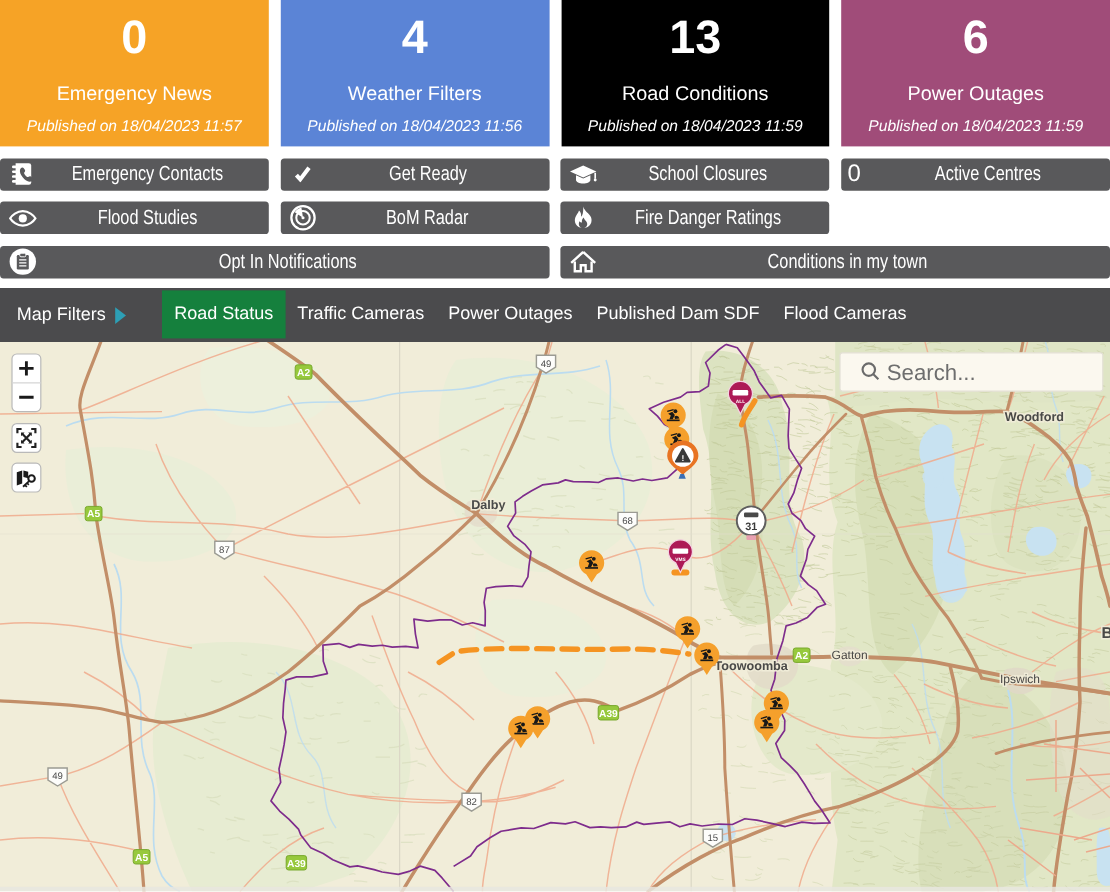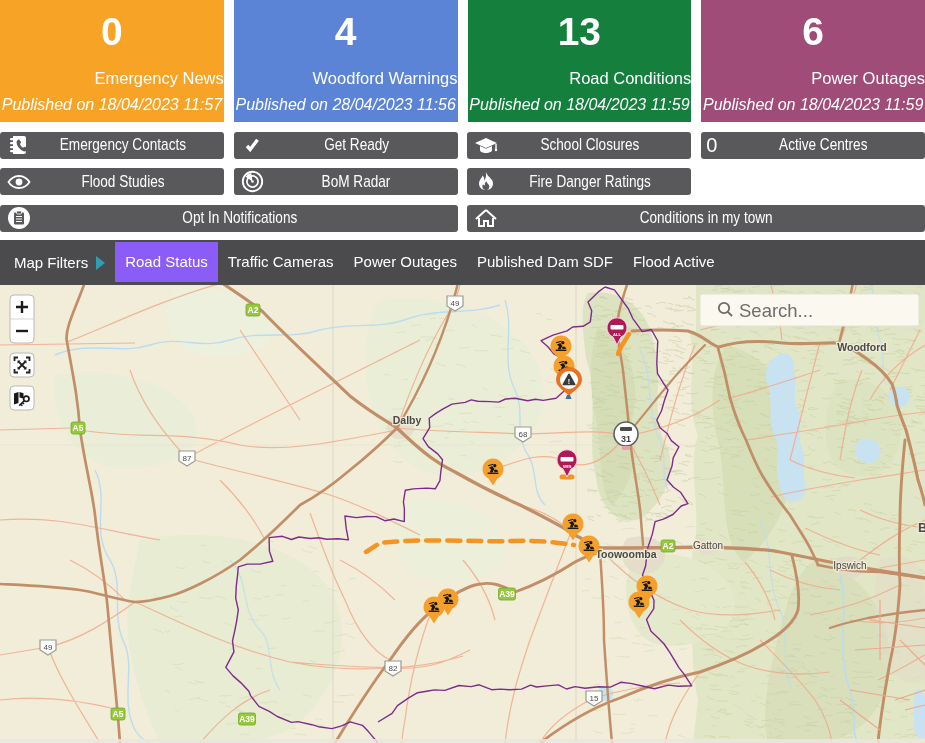--- a/index.html
+++ b/index.html
@@ -1,53 +1,53 @@
 <!DOCTYPE html>
 <html><head>
 <meta charset="utf-8">
 <style>
 * { margin:0; padding:0; box-sizing:border-box; }
 html,body { width:925px; height:743px; overflow:hidden; background:#fff;
   font-family:"Liberation Sans", sans-serif; }
 .cards { display:grid; grid-template-columns:repeat(4,1fr); gap:10px; width:925px; }
 .card { height:122px; color:#fff; text-align:center; }
 .card .num { font-size:39px; font-weight:bold; line-height:40px; margin-top:12px; }
-.card .ttl { font-size:16.5px; line-height:16px; margin-top:18px;text-align:right; }
-.card .pub { font-size:16px; line-height:13px; font-style:italic; margin-top:12px; }
+.card .ttl { font-size:16.5px; line-height:16px; margin-top:18px; }
+.card .pub { font-size:13px; line-height:13px; font-style:italic; margin-top:12px; }
 .c-orange { background:#F6A326; }
 .c-blue   { background:#5B84D6; }
-.c-green  { background:#15803d; }
+.c-green  { background:#000000; }
 .c-purple { background:#A04C79; }
 .btnrow { display:grid; grid-template-columns:repeat(4,1fr); gap:9.5px; width:925px; margin-top:9.5px; }
 .btnrow.first { margin-top:9.5px; }
 .btn { position:relative; height:27px; background:#59595B; border-radius:3px;
   color:#fff; font-size:17px; display:flex; align-items:center; justify-content:center; padding-left:21px; }
 .btn .ic { position:absolute; left:7px; top:50%; transform:translateY(-50%); width:24px; height:24px;
   display:flex; align-items:center; justify-content:center; }
 .btn.wide2 { grid-column:span 2;align-items:center; }
 .tabbar { margin-top:8.5px; height:45px; background:#4B4B4D; display:flex; align-items:center; color:#fff; font-size:15px; }
 .mf { margin-left:14px; }
 .mf-arrow { width:0; height:0; border-left:9px solid #2D9FB5; border-top:7px solid transparent; border-bottom:7px solid transparent; margin-left:8px; margin-right:10px;}
 .bl { display:inline-block; transform:scaleX(0.8); transform-origin:center; white-space:nowrap; }
 .tab { padding:0 10px; height:40px; line-height:40px; margin-top:-1px; }
-.tab.active { background:#8b5cf6; }
+.tab.active { background:#15803d;margin-left:20px; }
 .mapwrap { position:relative; width:925px; height:340px; }
 </style>
 </head>
 <body>
 <div class="cards">
   <div class="card c-orange">
       <div class="num">0</div>
       <div class="ttl">Emergency News</div>
       <div class="pub">Published on 18/04/2023 11:57</div>
     </div>
   <div class="card c-blue">
       <div class="num">4</div>
-      <div class="ttl">Woodford Warnings</div>
-      <div class="pub">Published on 28/04/2023 11:56</div>
+      <div class="ttl">Weather Filters</div>
+      <div class="pub">Published on 18/04/2023 11:56</div>
     </div>
   <div class="card c-green">
       <div class="num">13</div>
       <div class="ttl">Road Conditions</div>
       <div class="pub">Published on 18/04/2023 11:59</div>
     </div>
   <div class="card c-purple">
       <div class="num">6</div>
       <div class="ttl">Power Outages</div>
       <div class="pub">Published on 18/04/2023 11:59</div>
@@ -147,21 +147,21 @@
       <span class="bl">Conditions in my town</span>
     </div>
 </div>
 <div class="tabbar">
   <span class="mf">Map Filters</span>
     <span class="mf-arrow"></span>
   <span class="tab active">Road Status</span>
   <span class="tab">Traffic Cameras</span>
   <span class="tab">Power Outages</span>
   <span class="tab">Published Dam SDF</span>
-  <span class="tab">Flood Active</span>
+  <span class="tab">Flood Cameras</span>
 </div>
 <div class="mapwrap">
 <svg width="925" height="458" viewBox="0 285 925 458" font-family="Liberation Sans, sans-serif">
 <rect x="0" y="285" width="925" height="458" fill="#F1EDD9"></rect>
 <path d="M688,330 C700,355 682,395 698,435 C686,472 704,515 692,555 C698,598 686,648 698,700 L693,743 L925,743 L925,328 C858,318 762,338 688,330 Z" fill="#E1E7C6"></path>
 <path d="M696,285 L925,285 L925,332 C852,342 788,326 740,336 C720,340 705,336 696,342 Z" fill="#DFE5C5"></path>
 <path d="M588,293 C618,288 648,308 652,338 C666,378 648,418 668,448 C676,478 662,502 642,518 C618,528 600,508 596,478 C586,438 600,398 586,358 C582,325 580,305 588,293 Z" fill="#DCE3C1"></path>
 <path d="M726,345 C776,357 798,402 788,452 C798,502 768,542 744,562 C718,542 728,482 718,442 C708,402 712,365 726,345 Z" fill="#D7DFB8"></path>
 <path d="M816,560 C866,572 898,622 888,682 C878,722 848,740 818,743 L768,743 C758,700 778,640 788,600 C798,575 806,565 816,560 Z" fill="#D8DFBA"></path>
 <path d="M598,328 C628,340 642,380 632,420 C642,460 628,490 612,505 C598,490 602,450 596,420 C588,380 590,350 598,328 Z" fill="#D5DDB6"></path>

